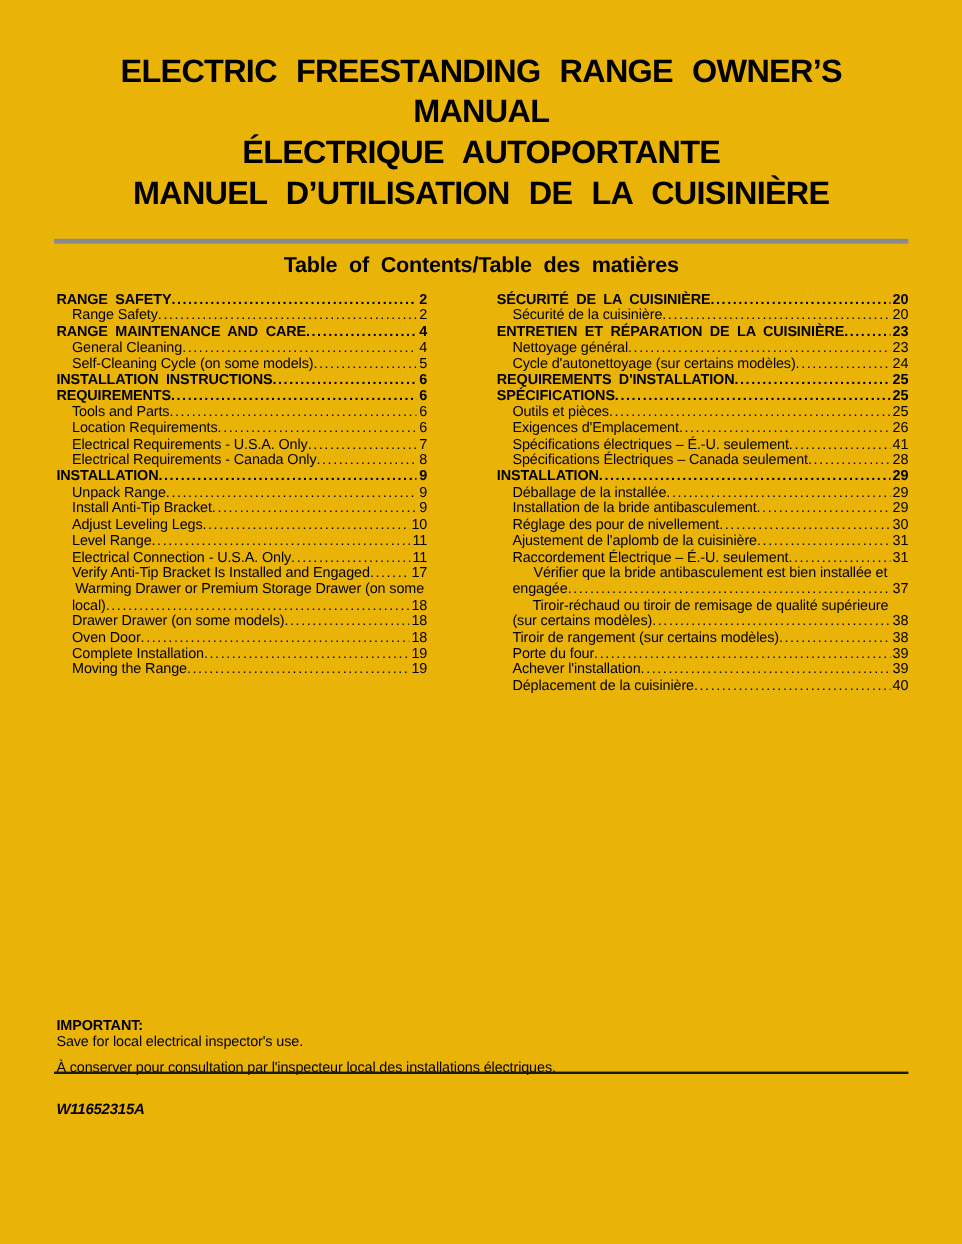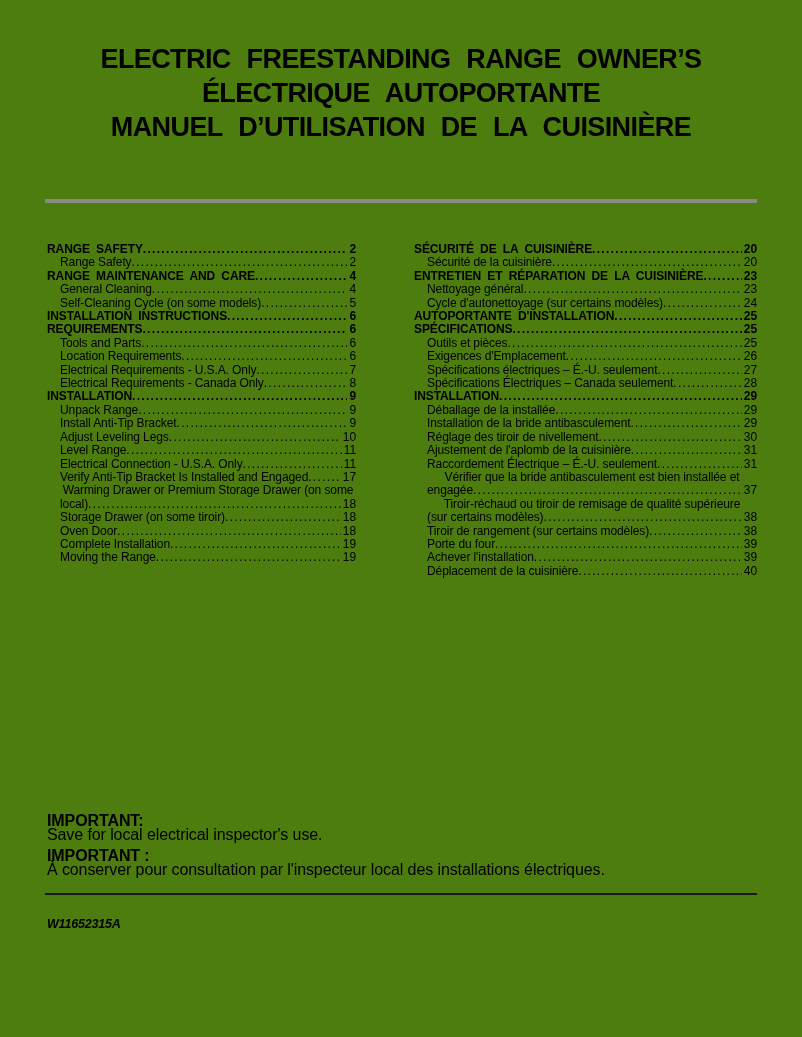--- a/index.html
+++ b/index.html
@@ -2,21 +2,21 @@
 <html><head>
 <meta charset="utf-8">
 <title>Owner's Manual Page</title>
 <style>
   html, body { margin: 0; padding: 0; background: #e8e8e8; }
   .page {
     position: relative;
     width: 802px;
     height: 1037px;
     margin: 0 auto;
-    background: #4d7c0f;
+    background: #eab308;
     color: #000000;
     font-family: "Liberation Sans", "DejaVu Sans", sans-serif;
     overflow: hidden;
   }
 
   
   .title-block {
     position: absolute;
     top: 42px;
     left: 30px;
@@ -87,24 +87,24 @@
     min-width: 6px;
     overflow: hidden;
     white-space: nowrap;
     letter-spacing: 1.3px;
   }
   .toc-page { flex: 0 0 auto; white-space: nowrap; padding-left: 2px; }
 
   
   .notices {
     position: absolute;
-    top: 814px;
+    top: 848px;
     left: 47px;
     right: 45px;
-    font-size: 16px;
+    font-size: 12px;
     line-height: 13.5px;
     letter-spacing: -0.1px;
   }
   .notice { margin-bottom: 8px; }
   .notice-label { font-weight: bold; }
 
   
   .part-number {
     position: absolute;
     top: 917px;
@@ -115,26 +115,28 @@
     font-style: italic;
   }
 </style>
 </head>
 <body>
 
 <div class="page">
 
   <header class="title-block">
       <div class="title-line">ELECTRIC FREESTANDING RANGE OWNER’S</div>
+      <div class="title-line">MANUAL</div>
       <div class="title-line">ÉLECTRIQUE AUTOPORTANTE</div>
       <div class="title-line">MANUEL D’UTILISATION DE LA CUISINIÈRE</div>
     </header>
 
   <div class="rule-grey"></div>
 
+  <h2 class="toc-heading">Table of Contents/Table des matières</h2>
 
   <div class="toc">
     <div class="toc-col toc-col-left">
         <div class="toc-entry bold">
           <div class="toc-line">
             <span class="toc-text">RANGE SAFETY</span>
             <span class="toc-dots">....................................................................................................................................................................................</span>
             <span class="toc-page">2</span>
           </div>
         </div>
@@ -260,21 +262,21 @@
         <div class="toc-entry indent">
           <div class="toc-wrap">Warming Drawer or Premium Storage Drawer (on some</div>
           <div class="toc-line">
             <span class="toc-text">local)</span>
             <span class="toc-dots">....................................................................................................................................................................................</span>
             <span class="toc-page">18</span>
           </div>
         </div>
         <div class="toc-entry indent">
           <div class="toc-line">
-            <span class="toc-text">Storage Drawer (on some tiroir)</span>
+            <span class="toc-text">Drawer Drawer (on some models)</span>
             <span class="toc-dots">....................................................................................................................................................................................</span>
             <span class="toc-page">18</span>
           </div>
         </div>
         <div class="toc-entry indent">
           <div class="toc-line">
             <span class="toc-text">Oven Door</span>
             <span class="toc-dots">....................................................................................................................................................................................</span>
             <span class="toc-page">18</span>
           </div>
@@ -325,21 +327,21 @@
         </div>
         <div class="toc-entry indent">
           <div class="toc-line">
             <span class="toc-text">Cycle d'autonettoyage (sur certains modèles)</span>
             <span class="toc-dots">....................................................................................................................................................................................</span>
             <span class="toc-page">24</span>
           </div>
         </div>
         <div class="toc-entry bold">
           <div class="toc-line">
-            <span class="toc-text">AUTOPORTANTE D'INSTALLATION</span>
+            <span class="toc-text">REQUIREMENTS D'INSTALLATION</span>
             <span class="toc-dots">....................................................................................................................................................................................</span>
             <span class="toc-page">25</span>
           </div>
         </div>
         <div class="toc-entry bold">
           <div class="toc-line">
             <span class="toc-text">SPÉCIFICATIONS</span>
             <span class="toc-dots">....................................................................................................................................................................................</span>
             <span class="toc-page">25</span>
           </div>
@@ -355,21 +357,21 @@
           <div class="toc-line">
             <span class="toc-text">Exigences d'Emplacement</span>
             <span class="toc-dots">....................................................................................................................................................................................</span>
             <span class="toc-page">26</span>
           </div>
         </div>
         <div class="toc-entry indent">
           <div class="toc-line">
             <span class="toc-text">Spécifications électriques – É.-U. seulement</span>
             <span class="toc-dots">....................................................................................................................................................................................</span>
-            <span class="toc-page">27</span>
+            <span class="toc-page">41</span>
           </div>
         </div>
         <div class="toc-entry indent">
           <div class="toc-line">
             <span class="toc-text">Spécifications Électriques – Canada seulement</span>
             <span class="toc-dots">....................................................................................................................................................................................</span>
             <span class="toc-page">28</span>
           </div>
         </div>
         <div class="toc-entry bold">
@@ -388,21 +390,21 @@
         </div>
         <div class="toc-entry indent">
           <div class="toc-line">
             <span class="toc-text">Installation de la bride antibasculement</span>
             <span class="toc-dots">....................................................................................................................................................................................</span>
             <span class="toc-page">29</span>
           </div>
         </div>
         <div class="toc-entry indent">
           <div class="toc-line">
-            <span class="toc-text">Réglage des tiroir de nivellement</span>
+            <span class="toc-text">Réglage des pour de nivellement</span>
             <span class="toc-dots">....................................................................................................................................................................................</span>
             <span class="toc-page">30</span>
           </div>
         </div>
         <div class="toc-entry indent">
           <div class="toc-line">
             <span class="toc-text">Ajustement de l'aplomb de la cuisinière</span>
             <span class="toc-dots">....................................................................................................................................................................................</span>
             <span class="toc-page">31</span>
           </div>
@@ -460,21 +462,20 @@
         </div>
       </div>
   </div>
 
   <div class="notices">
       <div class="notice">
         <div class="notice-label">IMPORTANT:</div>
         <div class="notice-text">Save for local electrical inspector's use.</div>
       </div>
       <div class="notice">
-        <div class="notice-label">IMPORTANT :</div>
         <div class="notice-text">À conserver pour consultation par l'inspecteur local des installations électriques.</div>
       </div>
     </div>
 
   <div class="rule-black"></div>
 
   <div class="part-number">W11652315A</div>
 
 </div>
 

